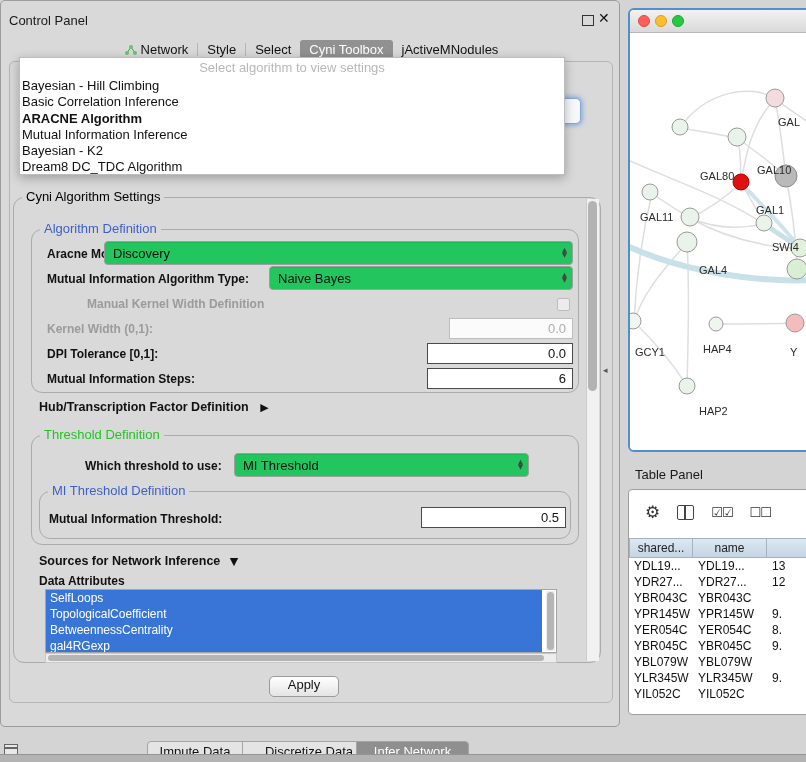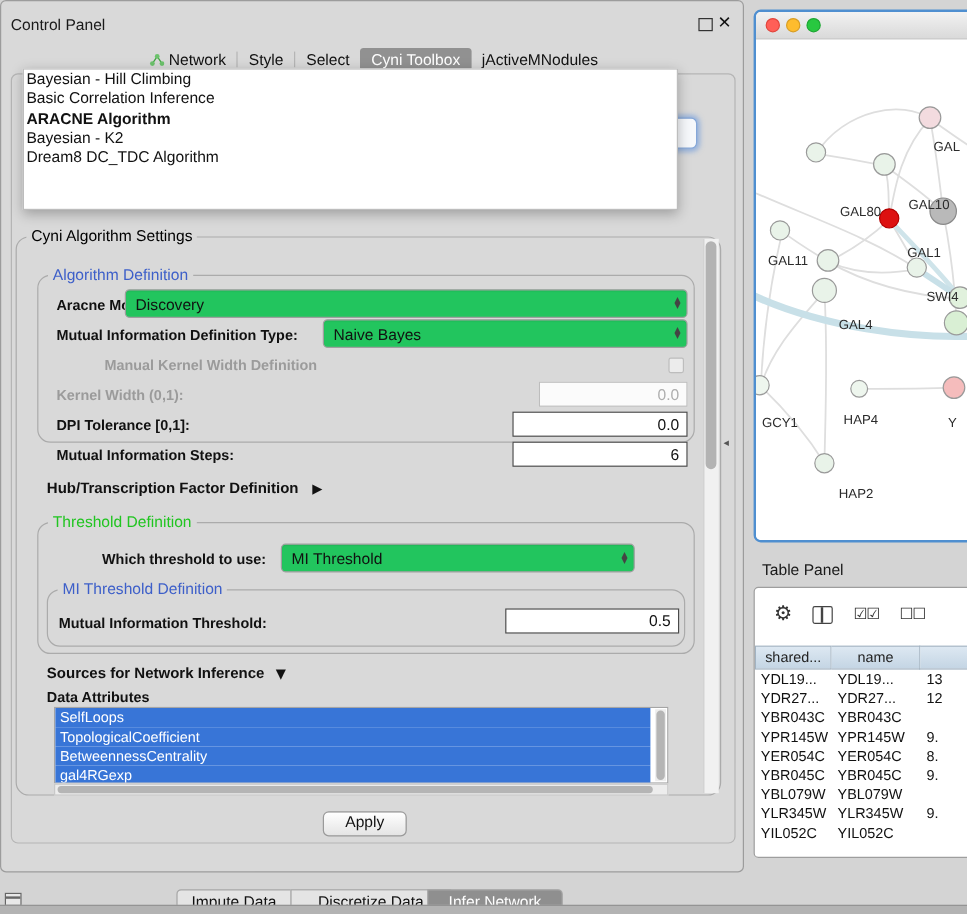--- a/index.html
+++ b/index.html
@@ -128,48 +128,50 @@
       <div class="tab">
           <span>jActiveMNodules</span>
         </div>
     </div>
 
     <div class="abs content-panel"></div>
 
     <div class="abs algo-combo"></div>
 
     <div class="abs popup">
+      <div class="popup-placeholder">Select algorithm to view settings</div>
       <div id="algo-items">
           <div class="popup-item">Bayesian - Hill Climbing</div>
           <div class="popup-item">Basic Correlation Inference</div>
           <div class="popup-item bold">ARACNE Algorithm</div>
+          <div class="popup-item">Mutual Information Inference</div>
           <div class="popup-item">Bayesian - K2</div>
           <div class="popup-item">Dream8 DC_TDC Algorithm</div>
         </div>
     </div>
 
     <div class="abs groupbox" style="left:12px;top:196px;width:588px;height:466px;">
       <span class="legend">Cyni Algorithm Settings</span>
     </div>
 
     <div class="abs sb-track" style="left:585px;top:198px;width:13px;height:462px;"></div>
     <div class="abs sb-thumb" style="left:587px;top:200px;width:9px;height:190px;"></div>
 
-    <div class="abs groupbox" style="left:30px;top:228px;width:548px;height:140px;text-align:center;">
+    <div class="abs groupbox" style="left:30px;top:228px;width:548px;height:164px;text-align:center;">
       <span class="legend blue">Algorithm Definition</span>
     </div>
     <div class="abs label-b" style="left:46px;top:246px;">Aracne Mode:</div>
     <div class="abs combo" style="left:103px;top:240px;width:469px;height:24px;">
       <span>Discovery</span>
       <span class="arrows">
           <span>▲</span>
           <span>▼</span>
         </span>
     </div>
-    <div class="abs label-b" style="left:46px;top:271px;">Mutual Information Definition Type:</div>
+    <div class="abs label-b" style="left:46px;top:271px;">Mutual Information Algorithm Type:</div>
     <div class="abs combo" style="left:268px;top:265px;width:304px;height:24px;">
       <span>Naive Bayes</span>
       <span class="arrows">
           <span>▲</span>
           <span>▼</span>
         </span>
     </div>
     <div class="abs label-b disabled" style="left:46px;top:296px;margin-left:40px;">Manual Kernel Width Definition</div>
     <div class="abs checkbox" style="left:556px;top:297px;"></div>
     <div class="abs label-b disabled" style="left:46px;top:321px;">Kernel Width (0,1):</div>

